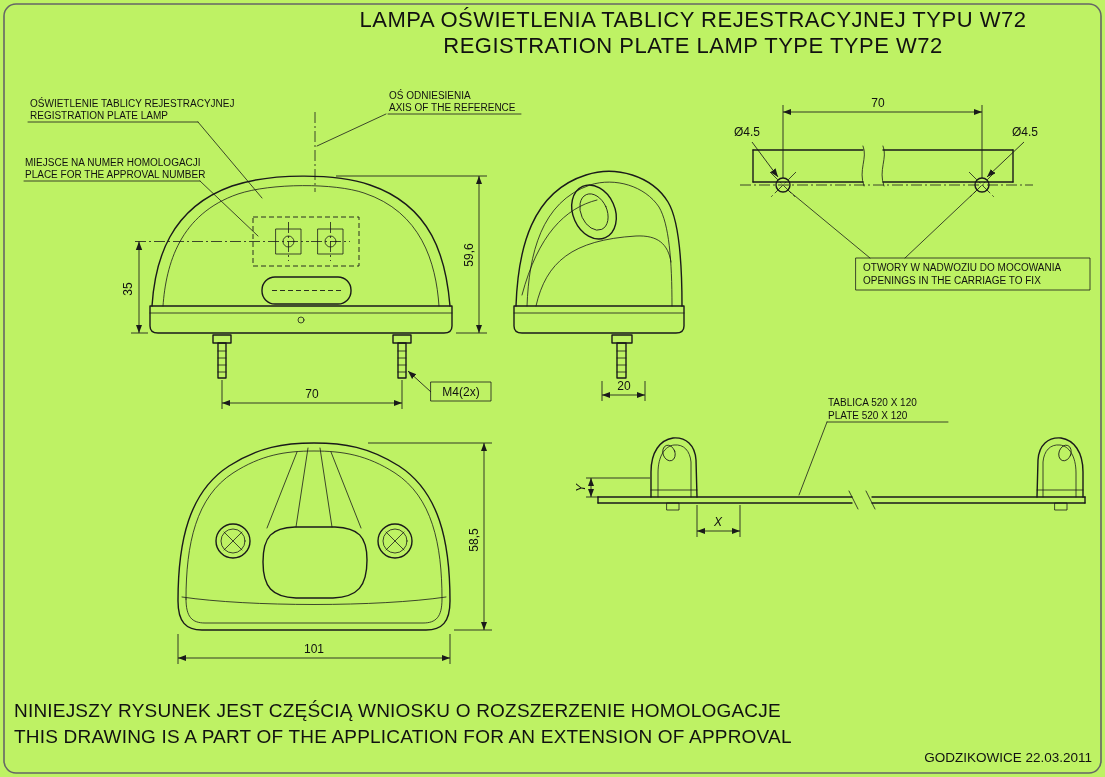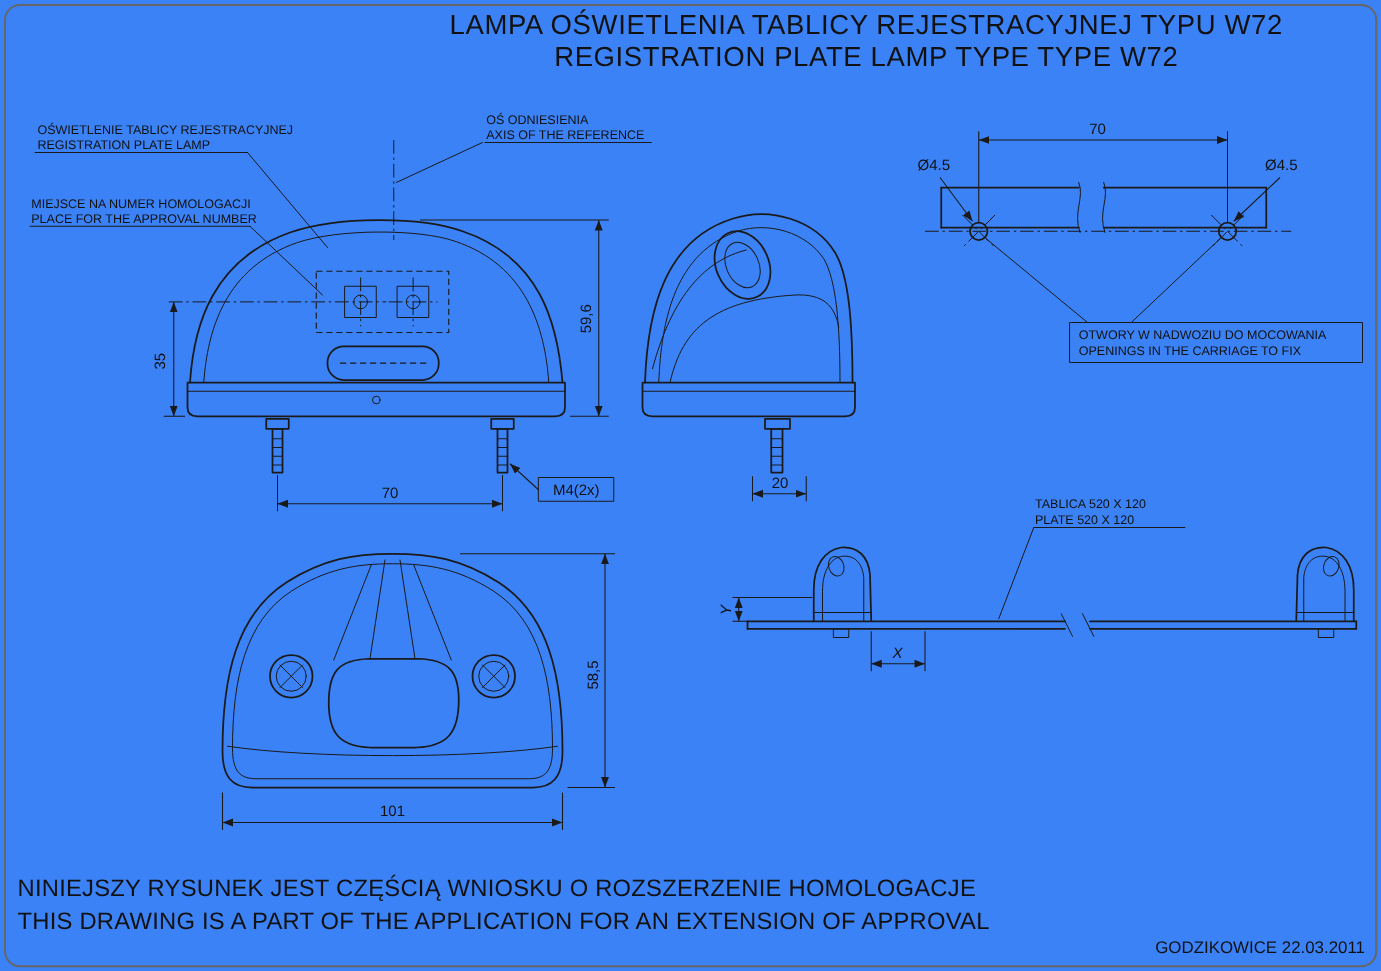--- a/index.html
+++ b/index.html
@@ -1,16 +1,16 @@
 <!DOCTYPE html>
 <html><head>
 <meta charset="utf-8">
 <style>
   html,body{margin:0;padding:0;background:#e8e8e8;}
-  #page{position:relative;width:1105px;height:777px;background:#3b82f6;font-family:"Liberation Sans","DejaVu Sans",sans-serif;overflow:hidden;}
+  #page{position:relative;width:1105px;height:777px;background:#bef264;font-family:"Liberation Sans","DejaVu Sans",sans-serif;overflow:hidden;}
   svg{position:absolute;left:0;top:0;}
   .outline{fill:none;stroke:#1a1a1a;stroke-width:1.4;stroke-linecap:round;stroke-linejoin:round;}
   .thin{fill:none;stroke:#1a1a1a;stroke-width:0.8;stroke-linecap:round;stroke-linejoin:round;}
   .dash{fill:none;stroke:#1a1a1a;stroke-width:0.9;stroke-dasharray:5 3;}
   .dashdot{fill:none;stroke:#1a1a1a;stroke-width:0.8;stroke-dasharray:11 3 2 3;}
   .dim{fill:none;stroke:#1a1a1a;stroke-width:0.85;}
   text{fill:#111;}
   .t-title{font-size:22px;letter-spacing:0.5px;}
   .t-callout{font-size:10px;}
   .t-dim{font-size:12px;}

